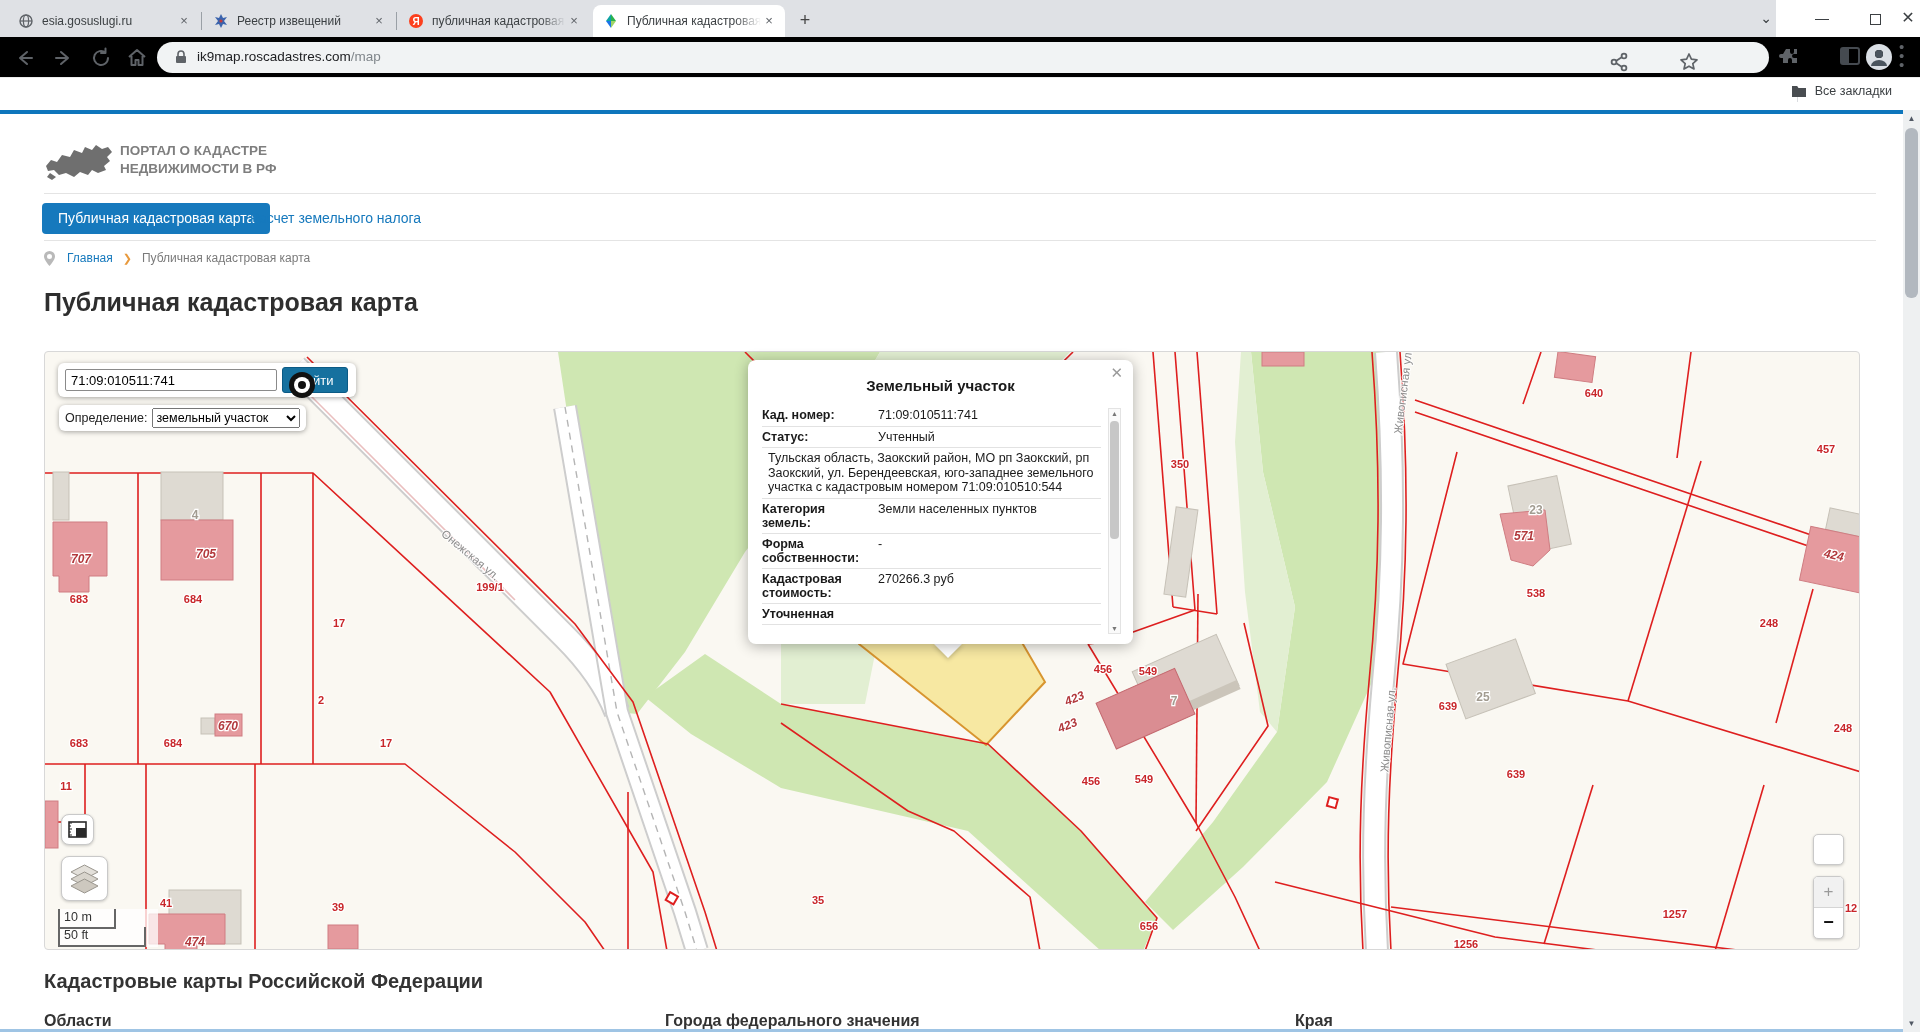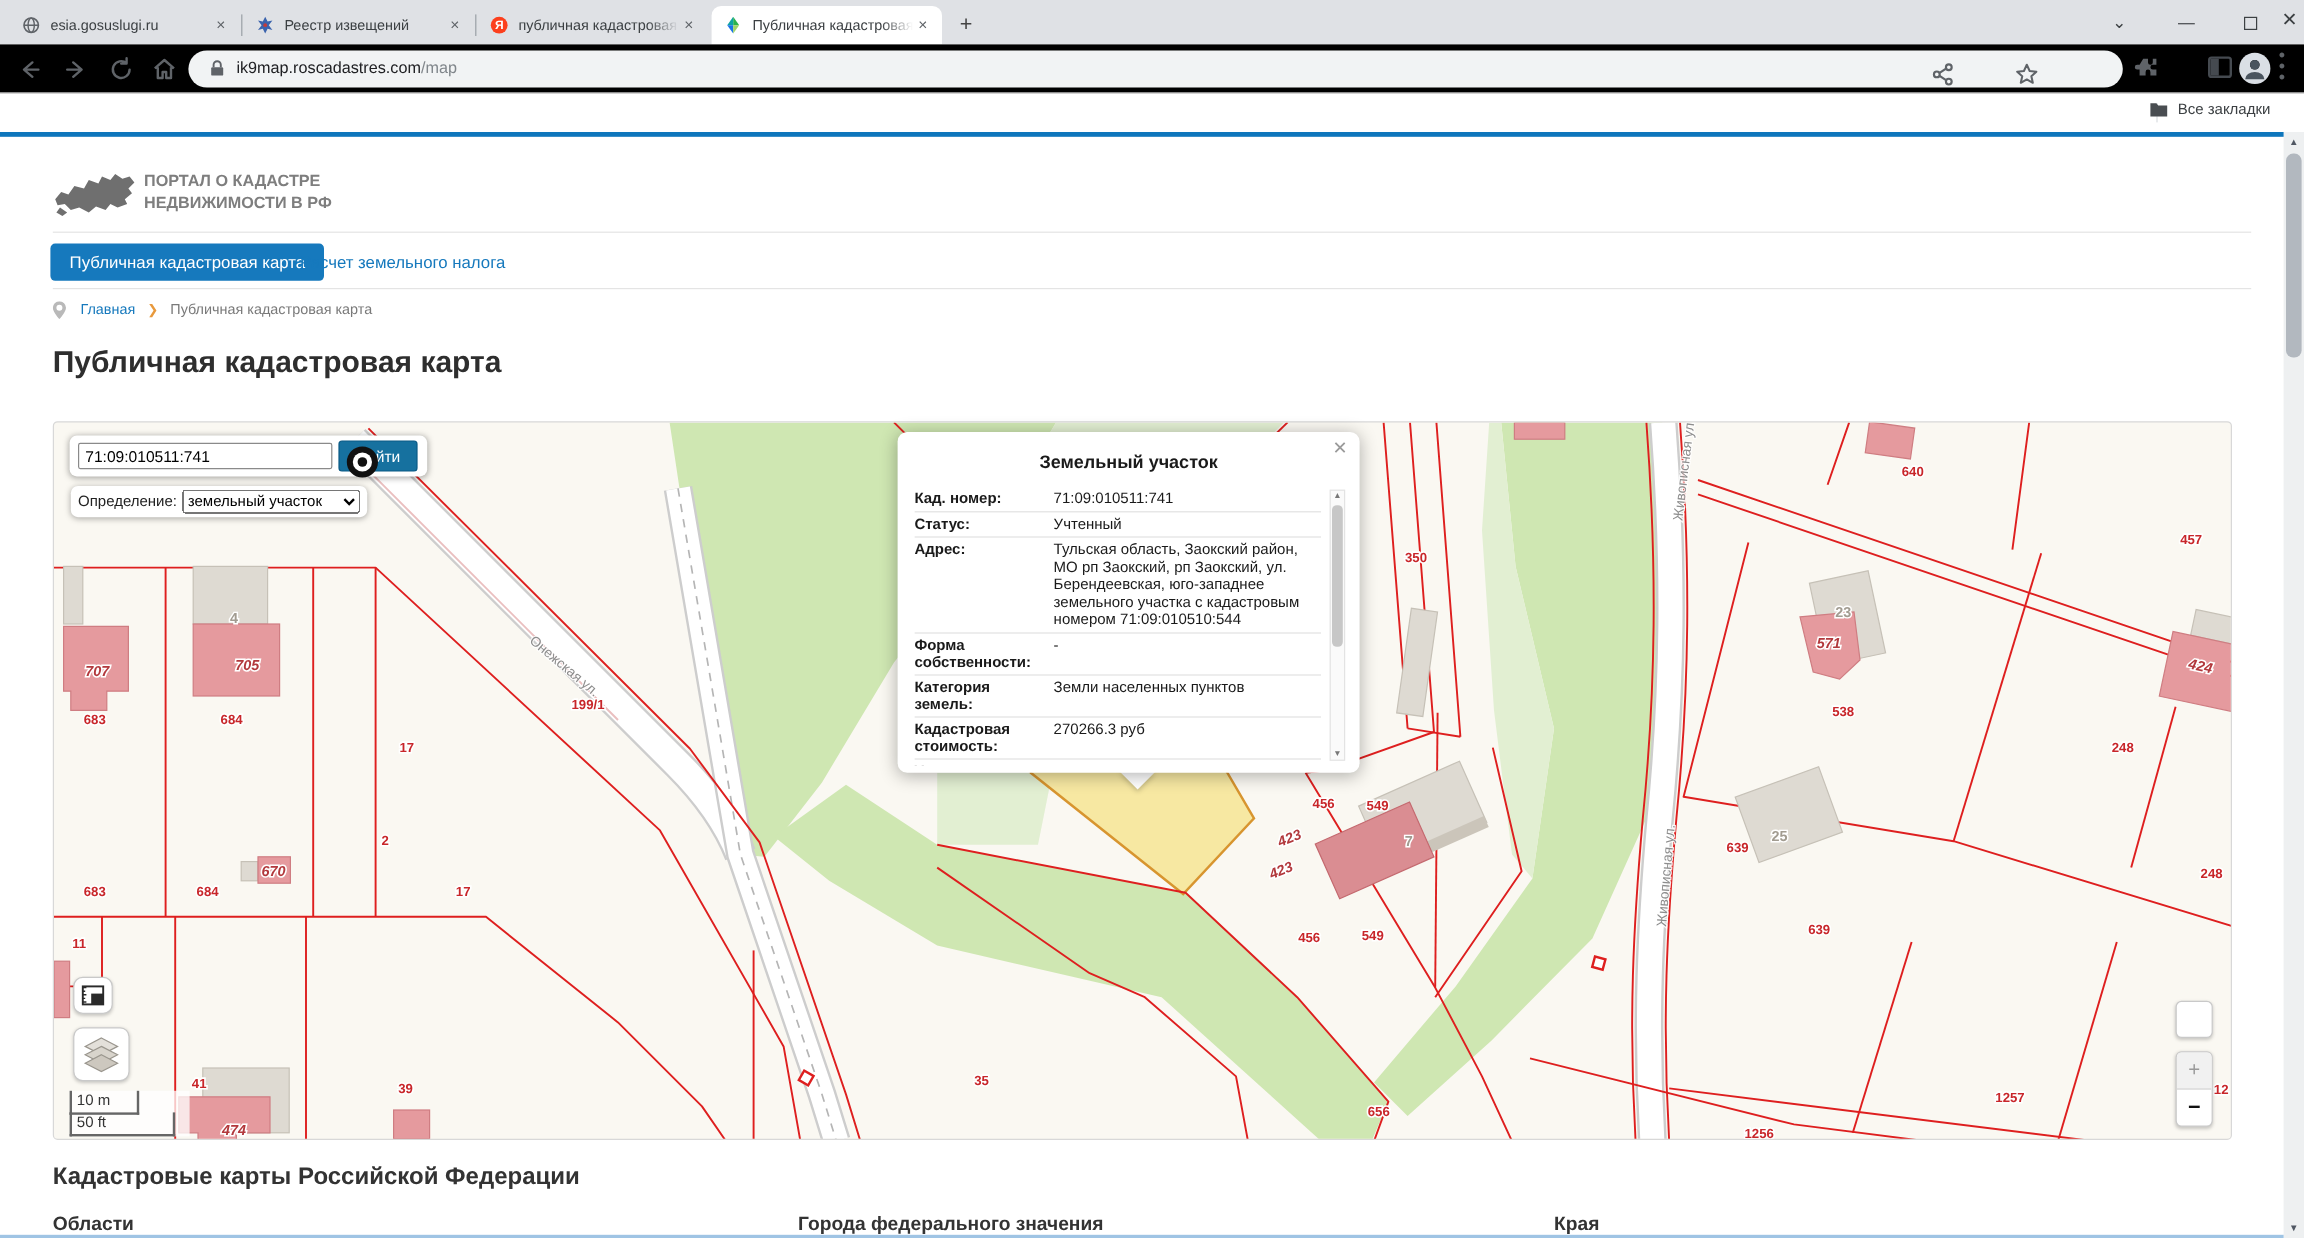--- a/index.html
+++ b/index.html
@@ -1,18 +1,18 @@
 <!DOCTYPE html>
 <html><head>
 <meta charset="utf-8">
 <style>
   * { margin:0; padding:0; box-sizing:border-box; }
   html,body { width:1920px; height:1032px; overflow:hidden; font-family:"Liberation Sans","DejaVu Sans",sans-serif; background:#fff; }
   
-  #titlebar { position:absolute; left:0; top:0; width:1920px; height:37px; background:#dfe1e5; }
+  #titlebar { position:absolute; left:0; top:0; width:1776px; height:37px; background:#dfe1e5; }
   .tab { position:absolute; top:5px; height:32px; width:192px; display:flex; align-items:center; padding:0 8px 0 10px; }
   .tab .fav { width:16px; height:16px; flex:0 0 16px; }
   .tab .t-title { font-size:12px; color:#3c4043; margin-left:8px; white-space:nowrap; overflow:hidden; flex:1 1 auto; -webkit-mask-image:linear-gradient(90deg,#000 80%,transparent); mask-image:linear-gradient(90deg,#000 80%,transparent); }
   .tab .t-close { width:16px; height:16px; line-height:15px; text-align:center; font-size:13px; color:#5f6368; border-radius:50%; flex:0 0 16px; }
   .tab.active { background:#fff; border-radius:8px 8px 0 0; }
   .tab-sep { position:absolute; top:12px; width:1px; height:18px; background:#9aa0a6; }
   #new-tab { position:absolute; left:792px; top:8px; width:26px; height:26px; text-align:center; line-height:24px; font-size:18px; color:#444; }
   .wctl { position:absolute; top:6px; color:#3c4043; font-size:14px; text-align:center; width:26px; height:24px; line-height:24px; }
   #toolbar { position:absolute; left:0; top:37px; width:1920px; height:41px; background:#000000; border-bottom:1px solid #ececec; }
   .navic { position:absolute; top:8px; width:26px; height:26px; }
@@ -415,30 +415,29 @@
   <div id="popup-body">
     <div class="prow">
         <div class="pl"><span>Кад. номер</span>:</div>
         <div class="pv">71:09:010511:741</div>
       </div>
     <div class="prow">
         <div class="pl"><span>Статус</span>:</div>
         <div class="pv">Учтенный</div>
       </div>
     <div class="prow">
-        <div class="pl"><span>Адрес</span>:</div>
         <div class="pv">Тульская область, Заокский район, МО рп Заокский, рп Заокский, ул. Берендеевская, юго-западнее земельного участка с кадастровым номером 71:09:010510:544</div>
+      </div>
+    <div class="prow">
+        <div class="pl"><span>Категория земель</span>:</div>
+        <div class="pv">Земли населенных пунктов</div>
       </div>
     <div class="prow">
         <div class="pl"><span>Форма собственности</span>:</div>
         <div class="pv">-</div>
-      </div>
-    <div class="prow">
-        <div class="pl"><span>Категория земель</span>:</div>
-        <div class="pv">Земли населенных пунктов</div>
       </div>
     <div class="prow">
         <div class="pl"><span>Кадастровая стоимость</span>:</div>
         <div class="pv">270266.3 руб</div>
       </div>
     <div class="prow">
         <div class="pl"><span>Уточненная</span></div>
         <div class="pv"></div>
       </div>
   </div>

